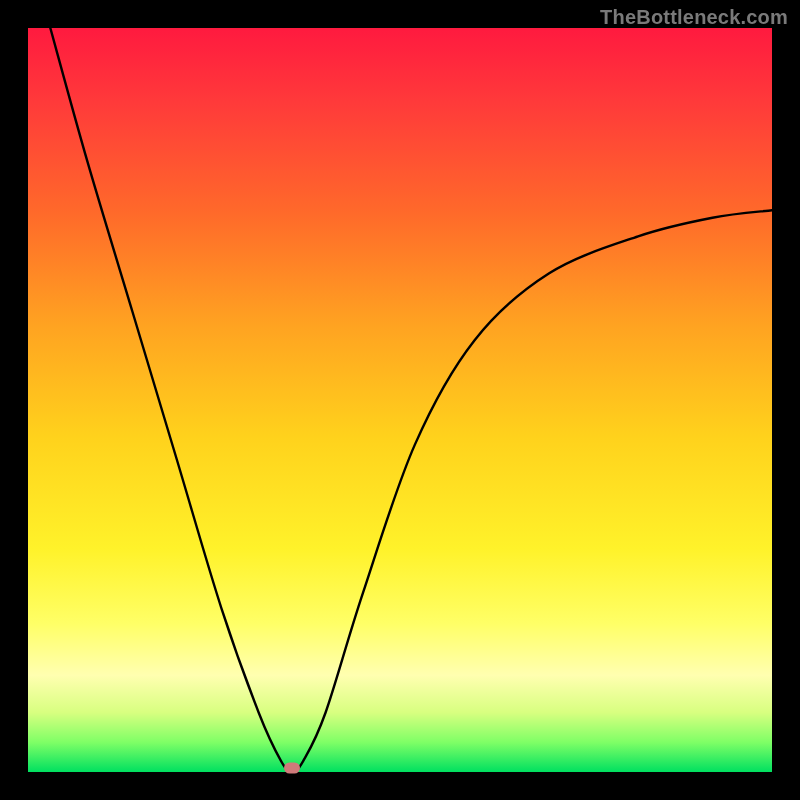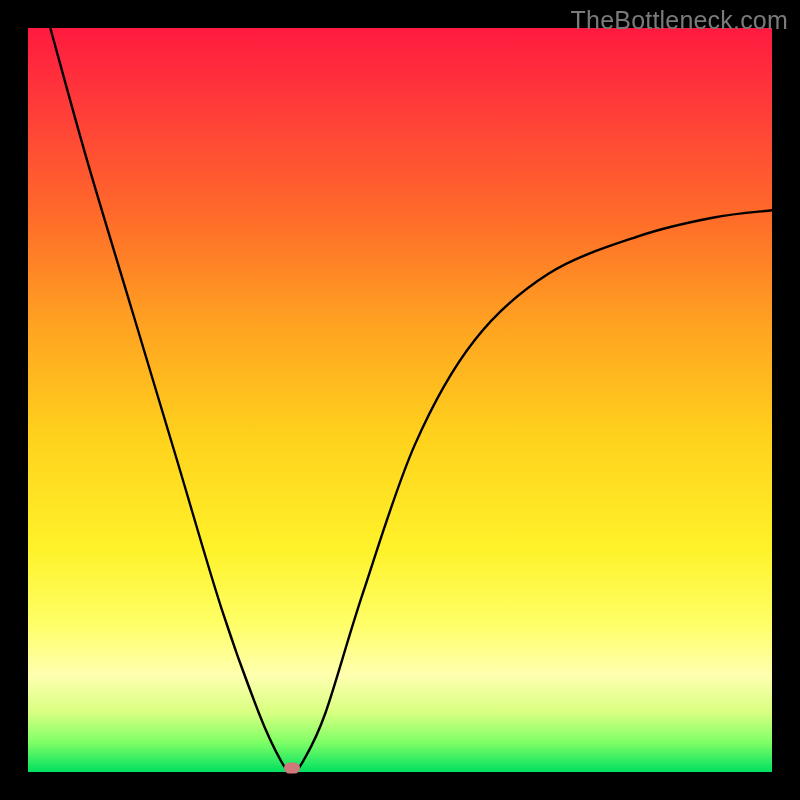--- a/index.html
+++ b/index.html
@@ -28,22 +28,22 @@
       #ffffb0 87%,
       #d8ff80 92%,
       #7fff66 96%,
       #00e060 100%);
   }
   .watermark {
     position: absolute;
     top: 6px;
     right: 12px;
     color: #7a7a7a;
-    font-size: 25px;
-    font-weight: 400;
+    font-size: 20px;
+    font-weight: 700;
     letter-spacing: 0.2px;
     user-select: none;
     text-align: center;
   }
   svg.curve {
     position: absolute;
     left: 0;
     top: 0;
     width: 744px;
     height: 744px;

